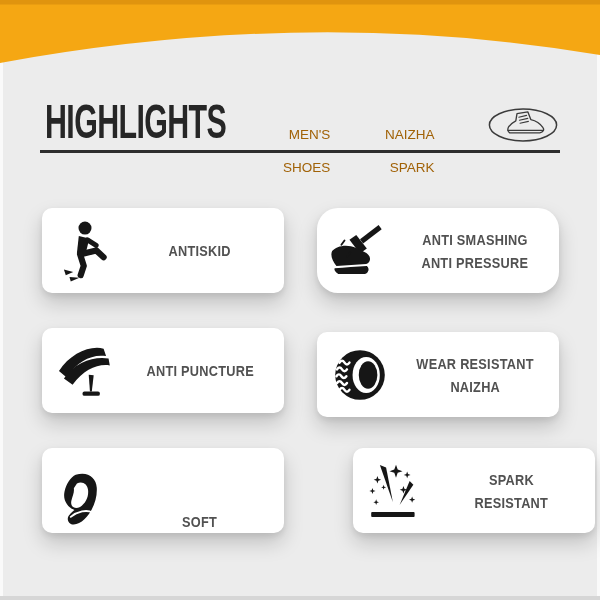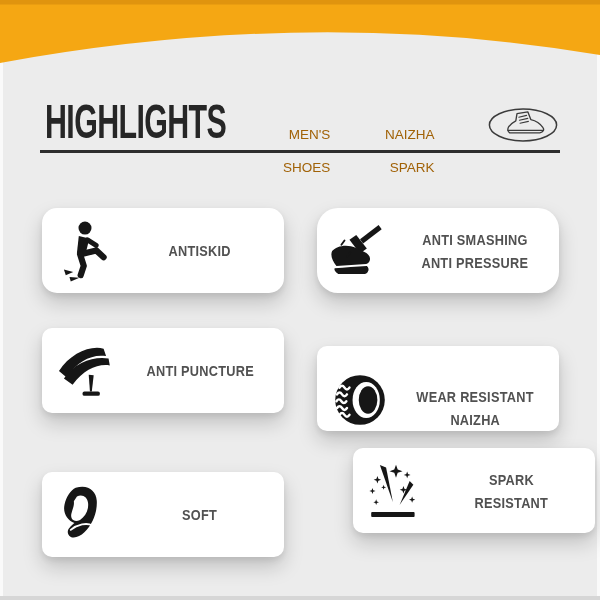--- a/index.html
+++ b/index.html
@@ -47,25 +47,25 @@
   .card .label {
     flex: 1 1 auto;
     display: flex; flex-direction: column; align-items: center; justify-content: center;
     padding-right: 12px;
   }
   .card .label span {
     font-weight: bold; font-size: 15px; line-height: 23px;
     color: #515151; letter-spacing: 0.3px; white-space: nowrap;
     transform: scaleX(0.85);
   }
-  #card-0 { left: 42px;  top: 208px; border-radius: 15px; }
+  #card-0 { left: 42px;  top: 208px; }
   #card-1 { left: 317px; top: 208px; border-radius: 21px; }
   #card-2 { left: 42px;  top: 328px; text-align: right; }
-  #card-3 { left: 317px; top: 346px; align-items: flex-end; }
-  #card-4 { left: 42px;  top: 472px; }
+  #card-3 { left: 317px; top: 332px; }
+  #card-4 { left: 42px;  top: 448px; align-items: flex-end; }
   #card-5 { left: 317px; top: 448px; margin-left: 36px; }
 </style>
 </head>
 <body>
 
 <div class="stage">
 
   <div class="side-strip left"></div>
   <div class="side-strip right"></div>
   <div class="bottom-strip"></div>

